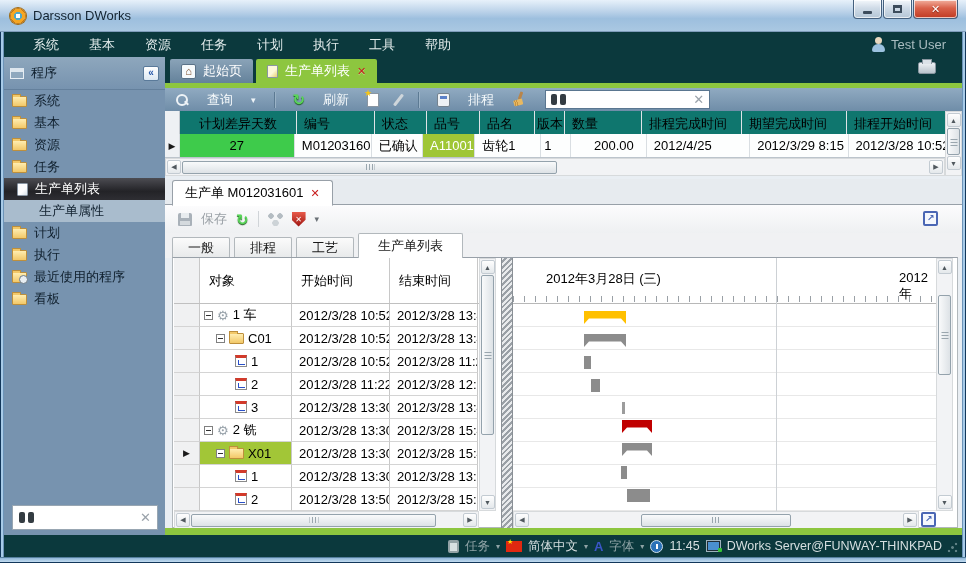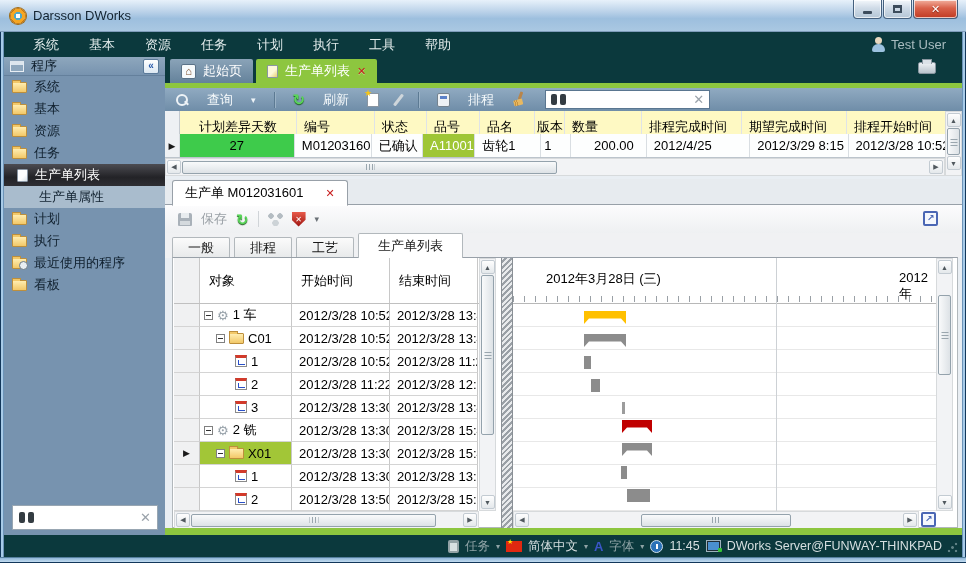--- a/index.html
+++ b/index.html
@@ -22,21 +22,21 @@
 .muser{position:absolute;right:16px;top:0;height:25px;display:flex;align-items:center;gap:6px;color:#a9bcc0}
 .i-user{position:relative;width:13px;height:15px}
 .i-user::before{content:"";position:absolute;left:3px;top:0;width:7px;height:7px;border-radius:50%;background:#e8d8c0}
 .i-user::after{content:"";position:absolute;left:0;top:7px;width:13px;height:8px;border-radius:6px 6px 2px 2px;background:#9cc2e0}
 .frame-l,.frame-r{position:absolute;top:32px;width:4px;height:525px;background:linear-gradient(90deg,#12375a 0 1px,#a8cbe8 1px 3px,#6d94b8 3px)}
 .frame-l{left:0}.frame-r{right:0;transform:scaleX(-1)}
 .frame-b{position:absolute;left:0;top:557px;width:966px;height:6px;background:linear-gradient(#8fb6d8,#c2dcf0);border-top:1px solid #55809f;border-bottom:1px solid #12375a}
 
 
 .sidebar{position:absolute;left:4px;top:57px;width:161px;height:478px;background:#7793af}
-.side-head{height:19px;display:flex;align-items:center;gap:7px;padding:0 6px;background:linear-gradient(#8ea7bd,#7793af);border-bottom:1px solid #64809c;color:#10202e}
+.side-head{height:33px;display:flex;align-items:center;gap:7px;padding:0 6px;background:linear-gradient(#8ea7bd,#7793af);border-bottom:1px solid #64809c;color:#10202e}
 .i-prog{width:14px;height:11px;border:1px solid #e8eef4;background:#8fa8be;border-top:4px solid #dde6ee}
 .collapse-btn{margin-left:auto;width:16px;height:15px;background:linear-gradient(#ffffff,#dce8f2);border:1px solid #5a7a9a;border-radius:2px;color:#2456a8;font-size:10px;line-height:12px;text-align:center;font-weight:bold}
 .side-item{height:22px;display:flex;align-items:center;gap:7px;padding-left:8px;color:#10202e;cursor:default}
 .side-item.sel{background:linear-gradient(#4c4c52,#232327 60%,#2e2e33);color:#fff;padding-left:13px}
 .side-item.child{background:#a9bccd;padding-left:35px}
 .folder{width:15px;height:11px;background:linear-gradient(#ffedb0,#f2c868);border:1px solid #bd8f3c;border-radius:1px;position:relative;flex:none}
 .folder::before{content:"";position:absolute;top:-3px;left:-1px;width:7px;height:2px;background:#f2c868;border:1px solid #bd8f3c;border-bottom:none}
 .folder.clock::after{content:"";position:absolute;right:-2px;bottom:-2px;width:7px;height:7px;border-radius:50%;background:#e8eef2;border:1px solid #6a7a88}
 .i-doc{width:11px;height:13px;background:linear-gradient(135deg,#fdfdfe 60%,#d8e2ea);border:1px solid #8a96a4;border-radius:1px;flex:none;position:relative}
 .i-doc.y{background:linear-gradient(135deg,#fdf8d8 55%,#e8d070)}
@@ -71,21 +71,21 @@
 .i-pencil{width:3px;height:14px;background:#cfd6db;border-radius:1px;transform:rotate(38deg)}
 .i-calc{width:13px;height:14px;background:#eef1f4;border:1px solid #74828e;border-radius:2px;position:relative;flex:none}
 .i-calc::before{content:"";position:absolute;top:2px;left:2px;right:2px;height:3px;background:#5a80c8}
 .i-broom{position:relative;width:15px;height:15px;flex:none;transform:rotate(-15deg)}
 .i-broom::before{content:"";position:absolute;left:8px;top:0;width:3px;height:8px;background:#b8854a;border-radius:1px;transform:rotate(35deg)}
 .i-broom::after{content:"";position:absolute;left:1px;top:7px;width:9px;height:6px;background:linear-gradient(90deg,#e8b860 0 1px,#c89340 1px 2px,#e8b860 2px 3px,#c89340 3px 4px,#e8b860 4px);border-radius:1px}
 .tool-search{width:165px;height:19px;background:#fff;border:1px solid #5a7690;display:flex;align-items:center;gap:5px;padding:0 5px}
 .tool-search input{flex:1;border:none;outline:none;font:inherit;min-width:5px}
 
 
-.ghead{position:absolute;left:165px;top:111px;width:780px;height:33px;background:#fef9c3;display:flex;border-bottom:2px solid #c2410c}
+.ghead{position:absolute;left:165px;top:111px;width:780px;height:33px;background:#0f766e;display:flex;border-bottom:7px solid #c2410c}
 .hc{border-right:1px solid #dfe3e7;display:flex;align-items:center;padding:0 7px;color:#000;white-space:nowrap;overflow:hidden}
 .hc.gut{background:#eef1f4;border-right:1px solid #c4cad0}
 .grow{position:absolute;left:165px;top:134px;width:780px;height:24px;background:#fdfefe;display:flex;border-bottom:1px solid #bcc4cc}
 .dc{border-right:1px solid #d9dee2;display:flex;align-items:center;padding:0 7px;color:#000;white-space:nowrap;overflow:hidden}
 .dc.gut{background:#eef1f4;justify-content:center;padding:0}
 .sel-arrow{color:#1a1a1a;font-size:9px}
 .cell-green{background:#3ecb4b;justify-content:center;font-weight:normal}
 .cell-olive{background:#9fc636;color:#fff}
 .num{justify-content:flex-end}
 
@@ -94,21 +94,21 @@
 .vsb{position:absolute;width:17px;background:#f2f3f5;border:1px solid #d7dadc;display:flex;flex-direction:column;align-items:center;padding:1px 0;gap:1px}
 .sbtn{flex:none;width:14px;height:14px;display:flex;align-items:center;justify-content:center;font-size:7px;color:#50585e;background:linear-gradient(#fefefe,#e4e8eb);border:1px solid #c3cbd2;border-radius:2px}
 .hthumb{height:13px;background:linear-gradient(#f9fafb,#dde2e6);border:1px solid #94a2ac;border-radius:2px;position:relative}
 .hthumb::after{content:"";position:absolute;left:50%;top:50%;width:9px;height:6px;transform:translate(-50%,-50%);background:repeating-linear-gradient(90deg,#9aa6ae 0 1px,transparent 1px 3px)}
 .vthumb{width:13px;background:linear-gradient(90deg,#f9fafb,#dde2e6);border:1px solid #94a2ac;border-radius:2px;position:relative}
 .vthumb::after{content:"";position:absolute;left:50%;top:50%;width:7px;height:8px;transform:translate(-50%,-50%);background:repeating-linear-gradient(0deg,#9aa6ae 0 1px,transparent 1px 3px)}
 .sp{flex:1}
 
 
 .doctabbar{position:absolute;left:165px;top:179px;width:797px;height:26px;background:#e7ebef;border-bottom:1px solid #98a0a8}
-.doctab{position:absolute;left:172px;top:180px;height:26px;background:#fff;border:1px solid #98a0a8;border-bottom:1px solid #fff;border-radius:3px 3px 0 0;display:flex;align-items:center;gap:22px;padding:0 12px;color:#000;z-index:2}
+.doctab{position:absolute;left:172px;top:180px;height:26px;background:#fff;border:1px solid #98a0a8;border-bottom:1px solid #fff;border-radius:3px 3px 0 0;display:flex;align-items:center;gap:7px;padding:0 12px;color:#000;z-index:2}
 .dtoolbar{position:absolute;left:165px;top:205px;width:797px;height:28px;background:linear-gradient(#fcfcfd,#eef0f2);display:flex;align-items:center;gap:9px;padding-left:13px;color:#9aa0a6}
 .i-save{width:14px;height:13px;background:#a9b1b9;border-radius:2px 2px 1px 1px;position:relative}
 .i-save::before{content:"";position:absolute;left:3px;top:0;width:8px;height:5px;background:#e8ecef}
 .i-save::after{content:"";position:absolute;left:2px;bottom:1px;width:10px;height:4px;background:#d5dade}
 .i-org{width:15px;height:13px;background:radial-gradient(circle at 3px 3px,#b4bcc2 0 2.5px,transparent 3px),radial-gradient(circle at 12px 3px,#b4bcc2 0 2.5px,transparent 3px),radial-gradient(circle at 7.5px 10px,#cdd3d7 0 3px,transparent 3.5px)}
 .i-shield{width:14px;height:15px;background:linear-gradient(#e85a4a,#9c1410);clip-path:polygon(0 0,100% 0,100% 55%,50% 100%,0 55%);display:flex;align-items:center;justify-content:center;color:#fff;font-size:8px;font-weight:bold}
 .i-ext{width:15px;height:15px;border:2px solid #4a66b4;border-radius:2px;color:#4a66b4;font-size:9px;font-weight:bold;line-height:11px;text-align:center;background:#f4f7fd}
 .ext-top{position:absolute;right:28px;top:211px}
 .subtabs{position:absolute;left:165px;top:233px;width:797px;height:25px;background:#f0f1f3;display:flex;align-items:flex-end;padding-left:7px;gap:4px}
 .stab{height:21px;padding:0 15px;display:flex;align-items:center;background:linear-gradient(#fbfbfb,#e7e9ea);border:1px solid #b2b8bc;border-bottom:none;border-radius:2px 2px 0 0;color:#1a1a1a}

